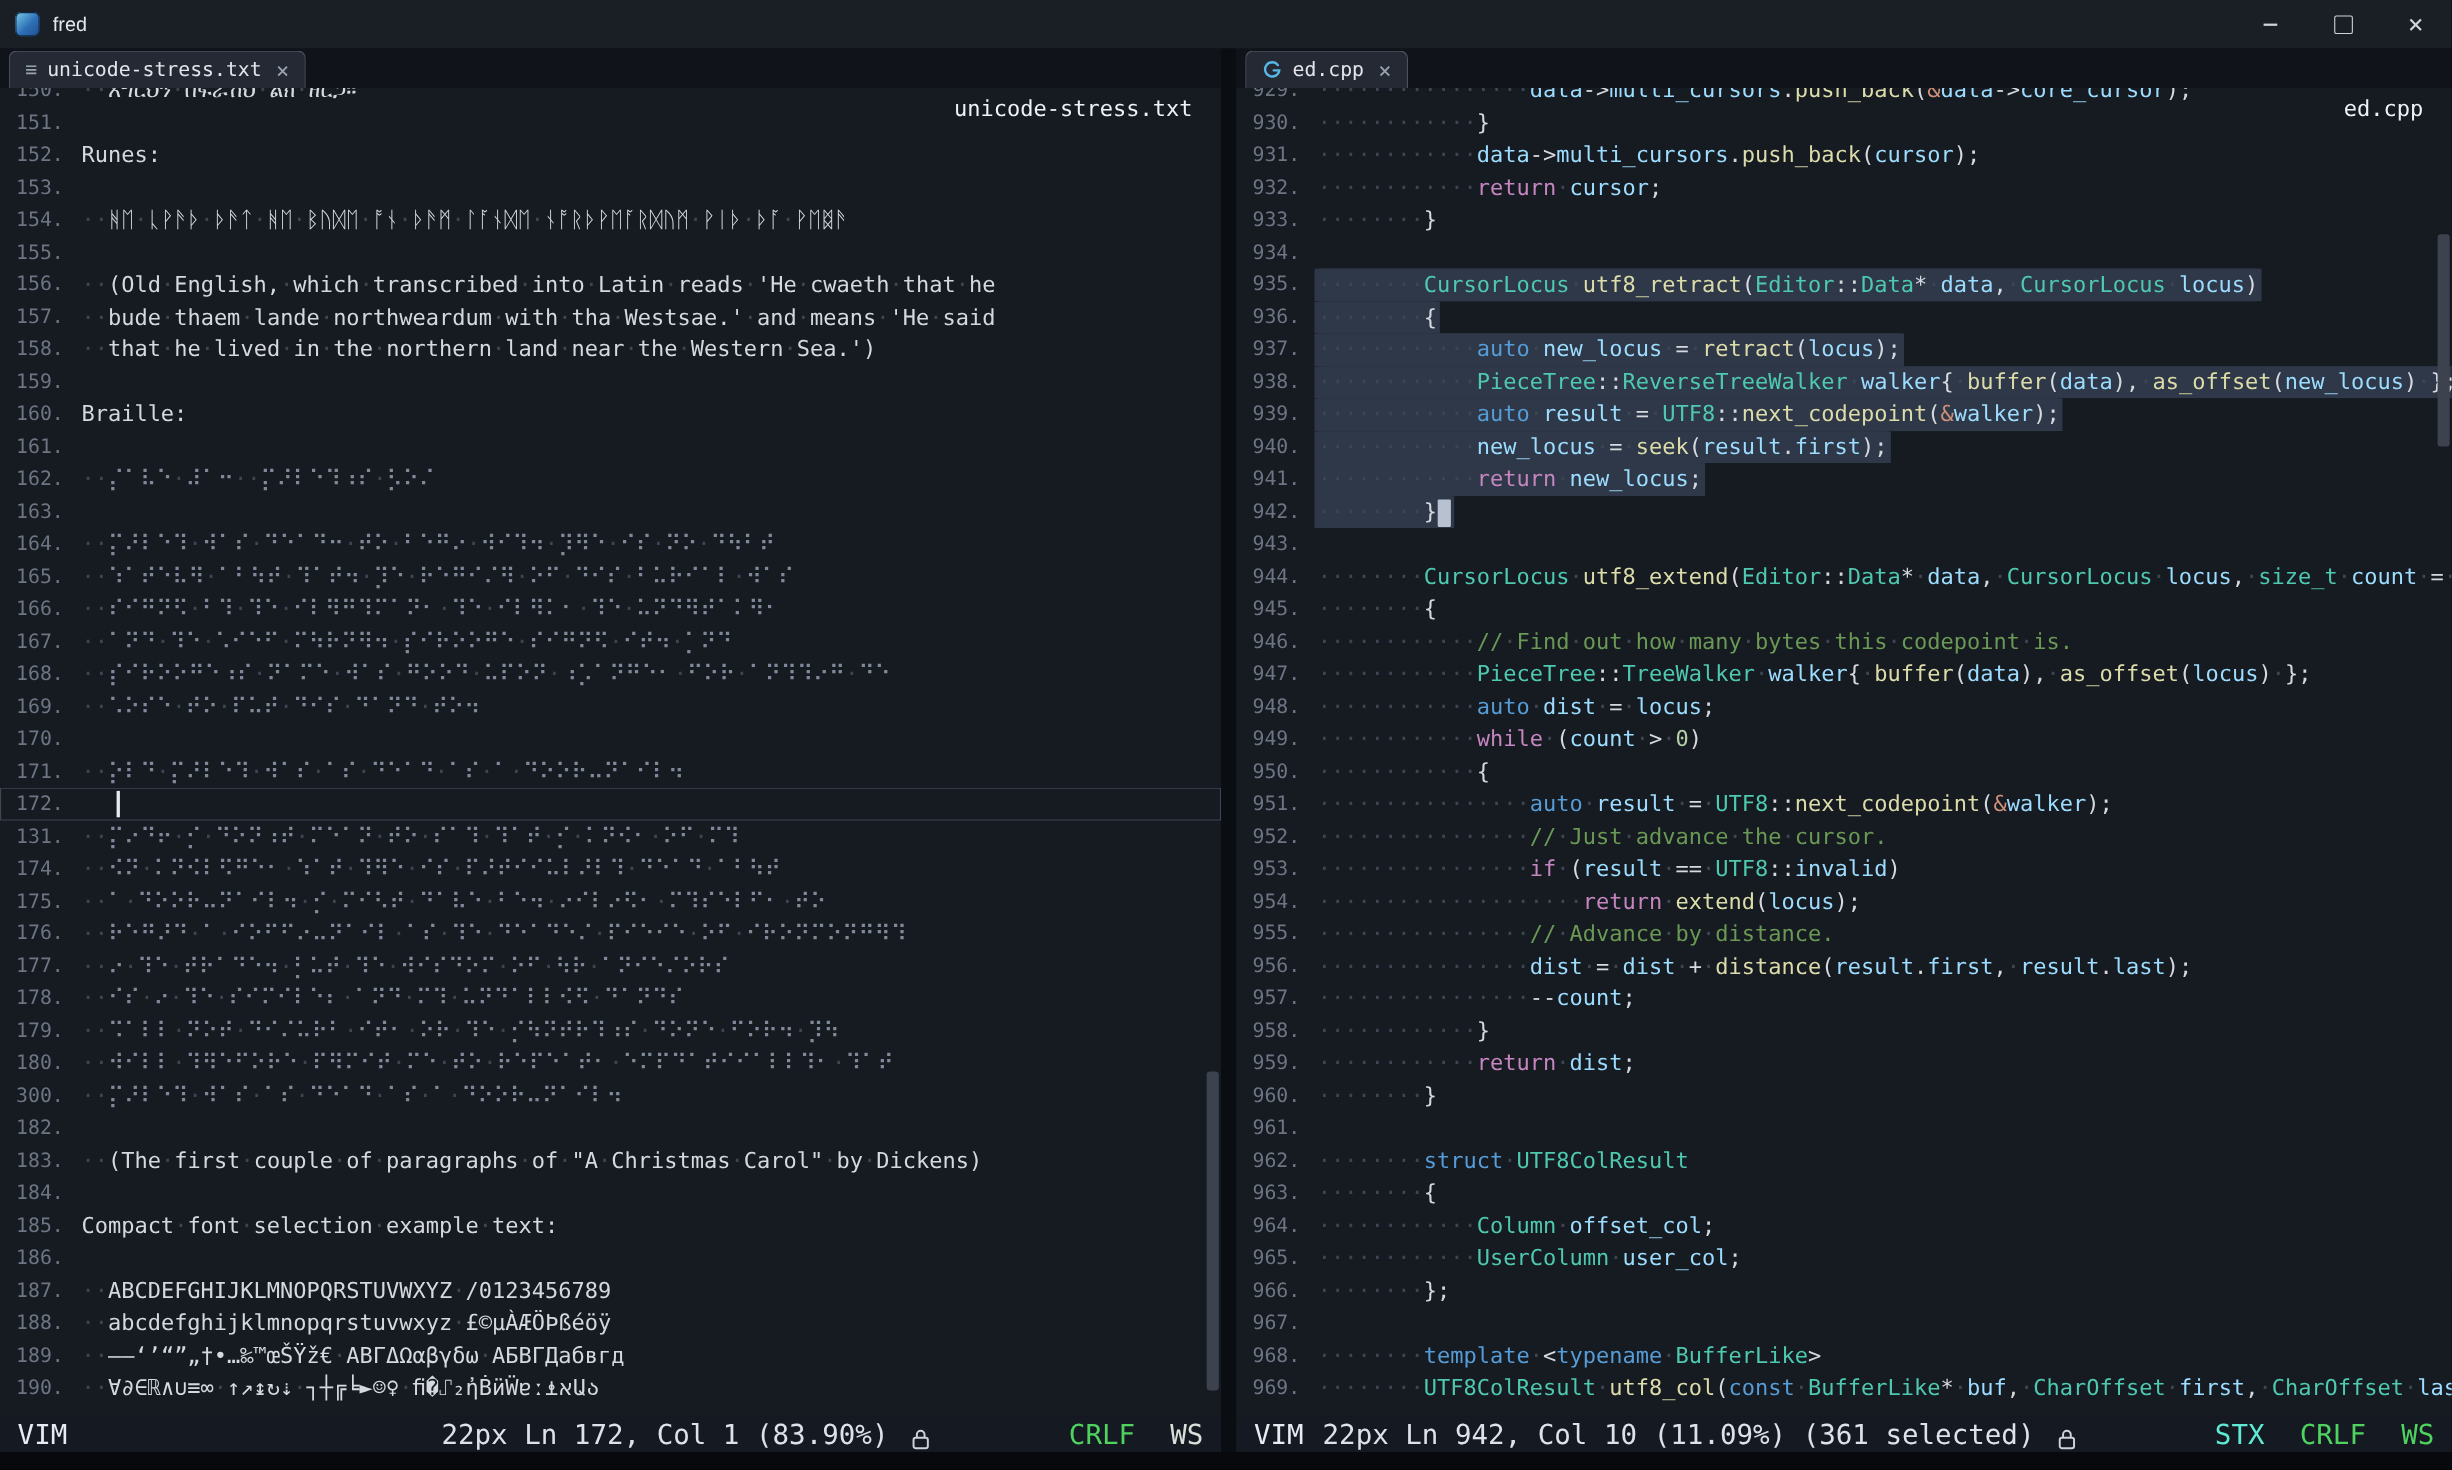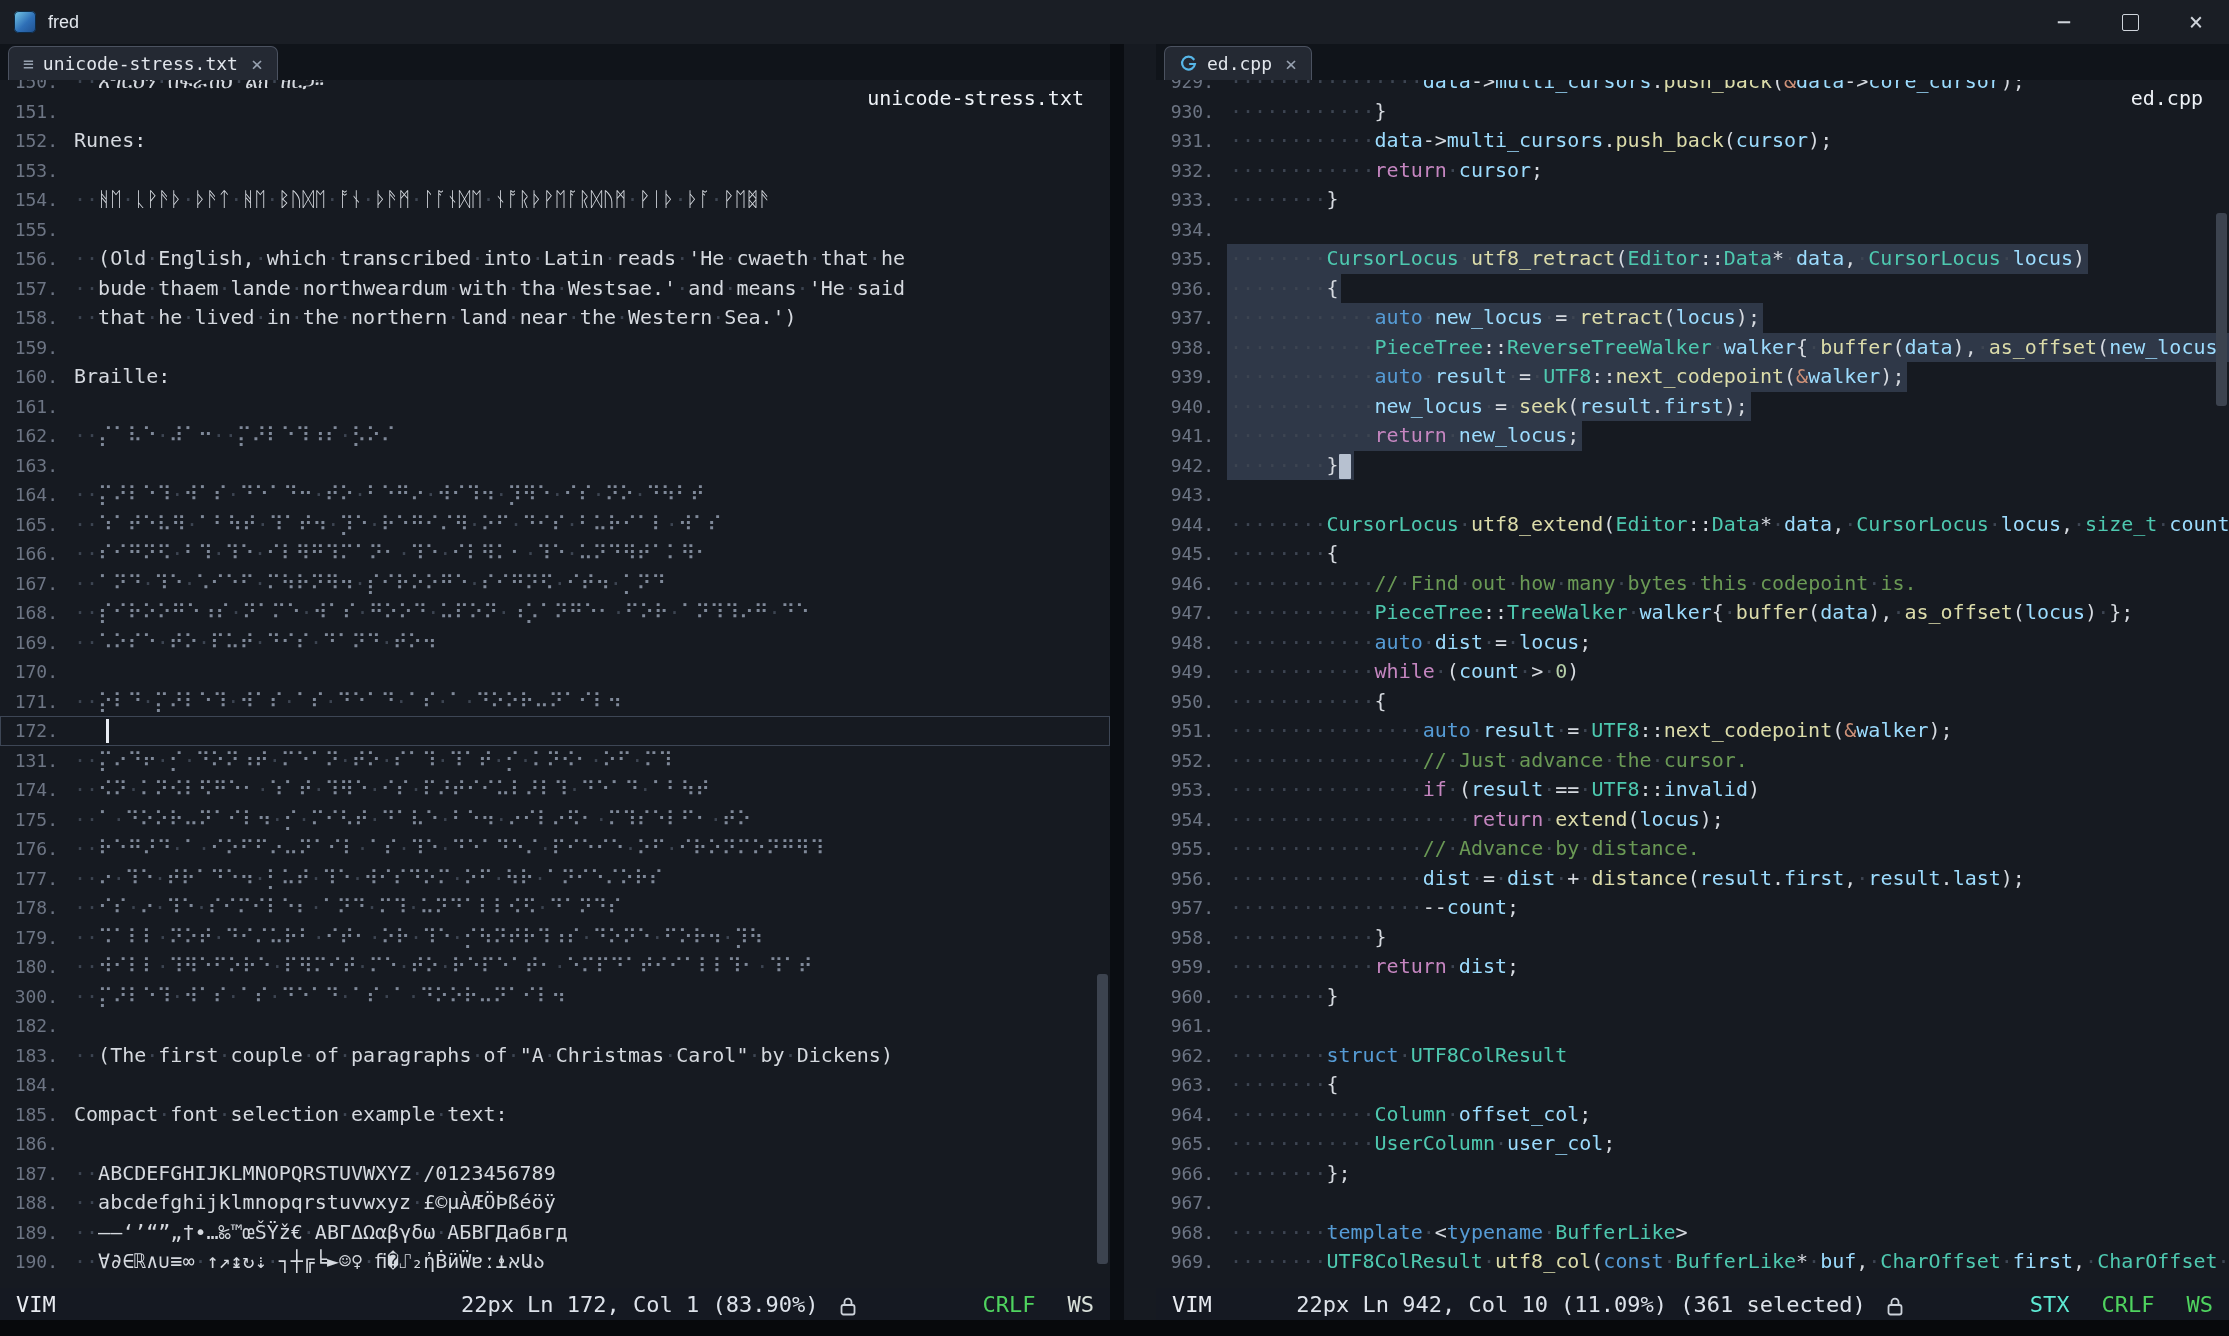--- a/index.html
+++ b/index.html
@@ -11,21 +11,21 @@
   .app-icon{width:22px;height:22px;border-radius:5px;margin-right:12px;
     background:linear-gradient(135deg,#79cdea 0%,#2e6fb7 55%,#1f4f8d 100%);box-shadow:inset 0 0 0 1px #0e2a44;}
   .app-title{font-family:"Liberation Sans",sans-serif;font-size:18px;color:var(--title-text,#e3e7ed);}
   .win-btns{margin-left:auto;display:flex;height:100%;}
   .win-btn{width:66px;display:flex;align-items:center;justify-content:center;color:var(--win-btn,#cfd4db);font-size:24px;}
   .maxbox{width:15px;height:15px;border:1.5px solid var(--win-btn,#cfd4db);border-radius:2px;display:inline-block;}
   
   .main{flex:1;display:flex;min-height:0;}
   .pane{display:flex;flex-direction:column;min-width:0;}
   #pane-left{flex:0 0 1110px;width:1110px;}
-  #pane-right{flex:1;padding-left:32px;}
+  #pane-right{flex:1;}
   .divider{flex:0 0 14px;background:var(--divider,#0a0d12);}
   
   .tabstrip{flex:0 0 36px;background:var(--tabstrip-bg,#10141a);display:flex;align-items:flex-end;padding-left:8px;}
   .tab{height:33px;display:flex;align-items:center;gap:9px;padding:0 14px;
     background:var(--tab-bg,#242933);border:1px solid var(--tab-border,#4b5260);border-bottom:none;
     border-radius:7px 7px 0 0;font-size:18px;color:var(--tab-text,#e2e6ec);}
   .tab-icon{color:var(--tab-icon,#97a1b0);font-size:18px;line-height:1;display:flex;align-items:center;}
   .tab-close{color:var(--tab-icon,#97a1b0);font-size:20px;margin-left:4px;line-height:1;}
   
   .editor{flex:1;position:relative;overflow:hidden;min-height:0;background:var(--editor-bg,#161a21);}
@@ -43,21 +43,21 @@
   .pl{color:var(--text-plain,#d5d9df);} .dim{color:var(--text-dim,#7f8999);}
   .kw{color:var(--keyword,#c586c0);} .kb{color:var(--keyword2,#569cd6);}
   .ty{color:var(--type,#4ec9b0);} .fn{color:var(--function,#dcdcaa);}
   .pa{color:var(--variable,#9cdcfe);} .nu{color:var(--number,#b5cea8);}
   .cm{color:var(--comment,#6a9955);} .am{color:var(--operator-accent,#ce9178);}
   .overlay-title{position:absolute;top:6px;right:26px;font-size:20px;color:var(--overlay-title,#eef2f7);}
   .scrollbar{position:absolute;top:0;bottom:0;right:2px;width:11px;}
   .thumb{position:absolute;left:0;right:0;border-radius:3px;background:var(--scroll-thumb,#3c434f);}
   
   .statusbar{flex:0 0 32px;background:var(--statusbar-bg,#151922);display:flex;align-items:center;
-    padding:0 16px;font-size:22px;color:var(--status-text,#dde2ea);}
+    padding:0 16px;font-size:25px;color:var(--status-text,#dde2ea);}
   .mode{color:var(--mode-text,#e8ebf1);}
   .status-right{margin-left:auto;display:flex;align-items:flex-end;gap:20px;min-width:0;}
   .lock{display:flex;align-items:center;color:var(--lock,#ccd2da);}
   .spacer{width:86px;}
   .badges{display:flex;gap:32px;}
   .bottomstrip{flex:0 0 16px;background:var(--bottom-strip,#07090c);}
 </style>
 </head>
 <body>
 

